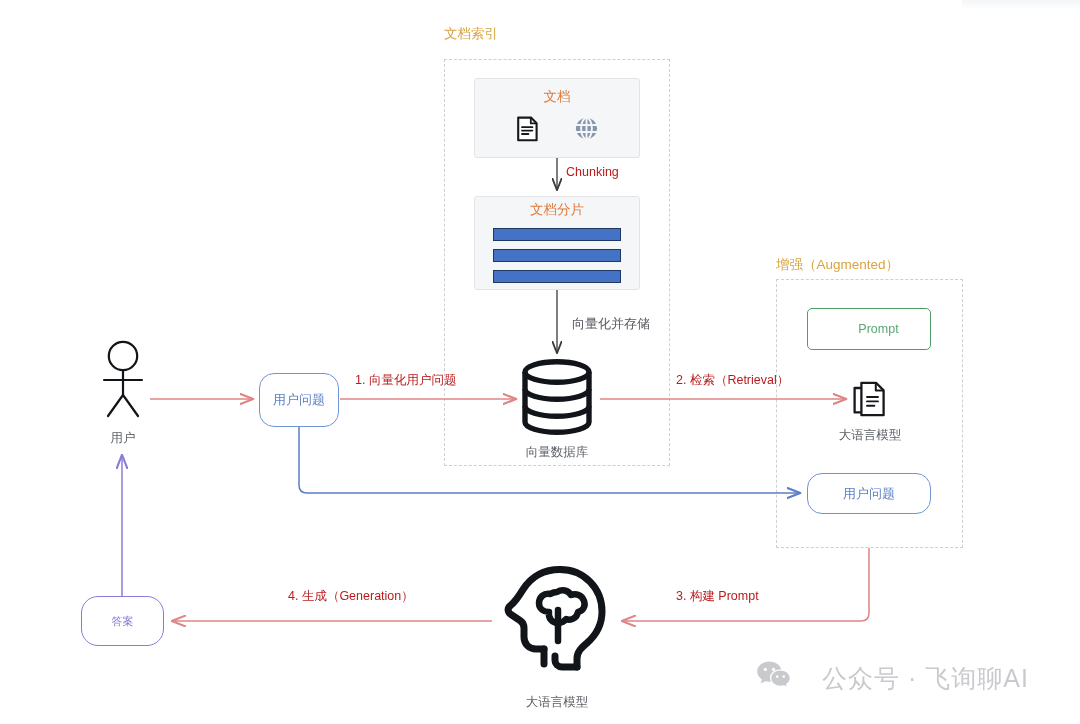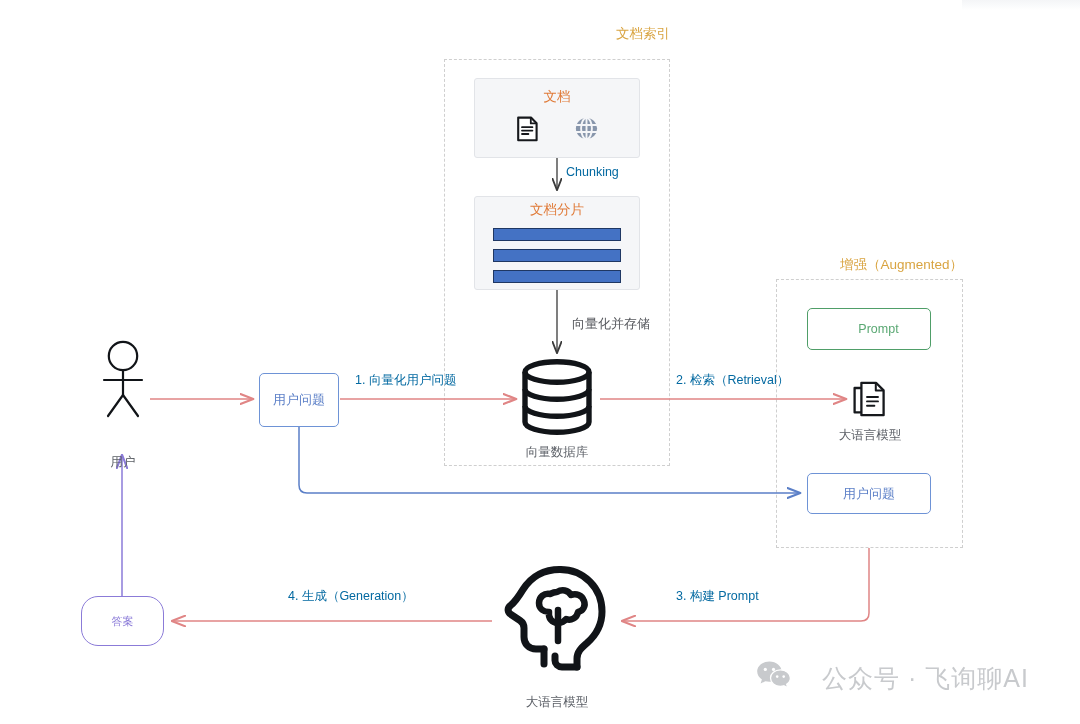--- a/index.html
+++ b/index.html
@@ -36,21 +36,21 @@
   .panel {
     position: absolute;
     border: 1px dashed #cfcfcf;
     box-sizing: border-box;
   }
   .panel-title {
     position: absolute;
     color: #d9a441;
     font-size: 13.5px;
     white-space: nowrap;
-    text-align: right;
+    text-align: left;
   }
   .box {
     position: absolute;
     box-sizing: border-box;
     display: flex;
     align-items: center;
     justify-content: center;
   }
   .box-doc {
     background: #f5f6f8;
@@ -79,21 +79,21 @@
   }
   .chunk {
     width: 128px;
     height: 13px;
     background: #4472c4;
     border: 1.6px solid #1f3763;
     box-sizing: border-box;
   }
   .box-blue {
     border: 1.3px solid #6e93d6;
-    border-radius: 5px;
+    border-radius: 15px;
     color: #5b7fc7;
     font-size: 13px;
     background: #ffffff;
   }
   .box-green {
     border: 1.3px solid #4f9e68;
     border-radius: 5px;
     color: #5aa873;
     font-size: 12.5px;
     background: #ffffff;
@@ -108,21 +108,21 @@
   }
   .cap {
     position: absolute;
     color: #5b5f66;
     font-size: 12.5px;
     white-space: nowrap;
     text-align: center;
   }
   .edge-label {
     position: absolute;
-    color: #0369a1;
+    color: #b91c1c;
     font-size: 12.5px;
     white-space: nowrap;
   }
   .edge-label-dark {
     position: absolute;
     color: #57595e;
     font-size: 13px;
     white-space: nowrap;
     padding-left: 6px;
   }
@@ -238,21 +238,21 @@
   <div class="icon-wrap" style="left:92px; top:340px; width:62px; height:80px;">
     <svg width="62" height="80" viewBox="0 0 62 80" xmlns="http://www.w3.org/2000/svg">
       <g fill="none" stroke="#111418" stroke-width="2.2" stroke-linecap="round">
         <circle cx="31" cy="16" r="14.2"></circle>
         <path d="M31,30.6 V55"></path>
         <path d="M12,40 H50"></path>
         <path d="M31,55 L16,76 M31,55 L46,76"></path>
       </g>
     </svg>
   </div>
-  <div class="cap" style="left:83px; top:430px; width:80px;margin-top:24px;">用户</div>
+  <div class="cap" style="left:83px; top:430px; width:80px;">用户</div>
 
   <div class="box box-blue" style="left:259px; top:373px; width:80px; height:54px;">
     <span>用户问题</span>
   </div>
 
   <div class="box box-green" style="left:807px; top:308px; width:124px; height:42px;">
     <span>Prompt</span>
   </div>
 
   <div class="icon-wrap" style="left:852px; top:380px; width:36px; height:38px;">

